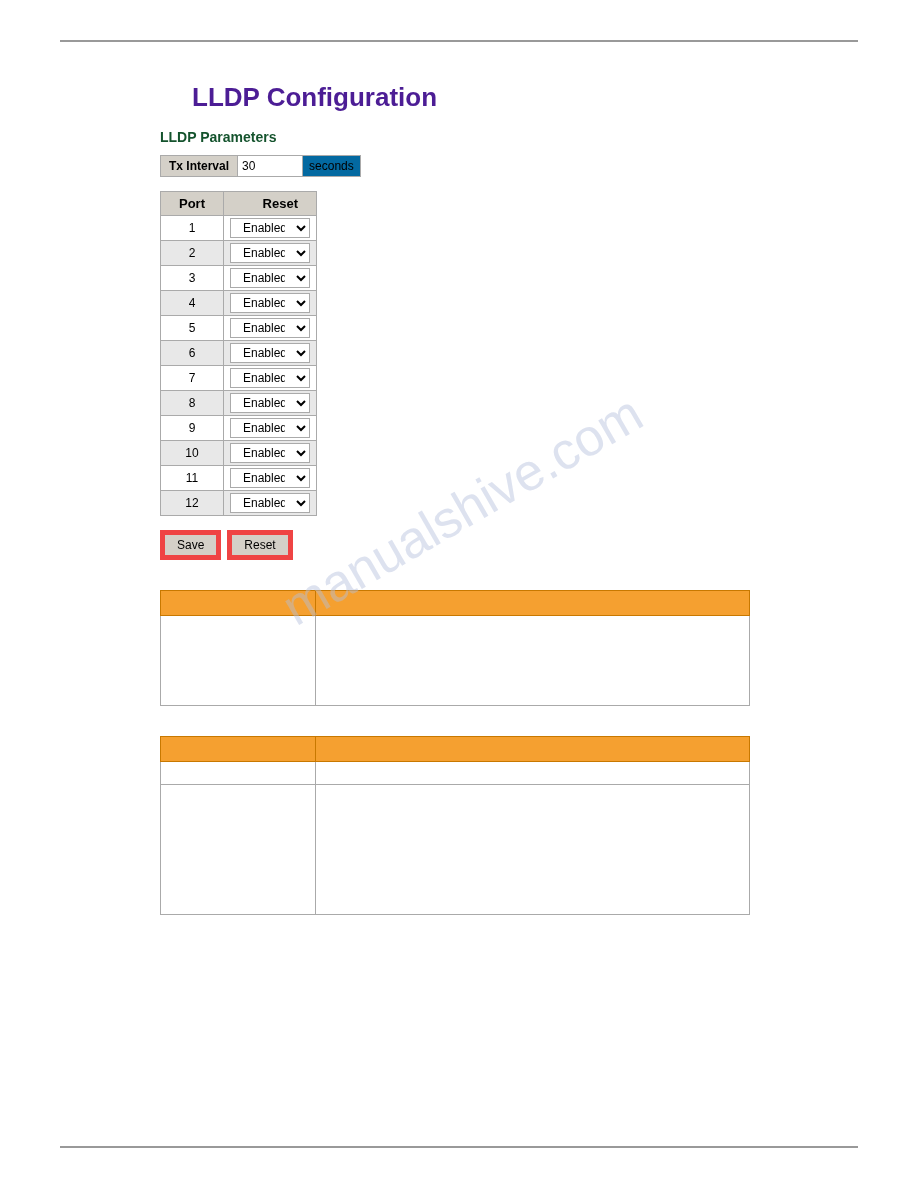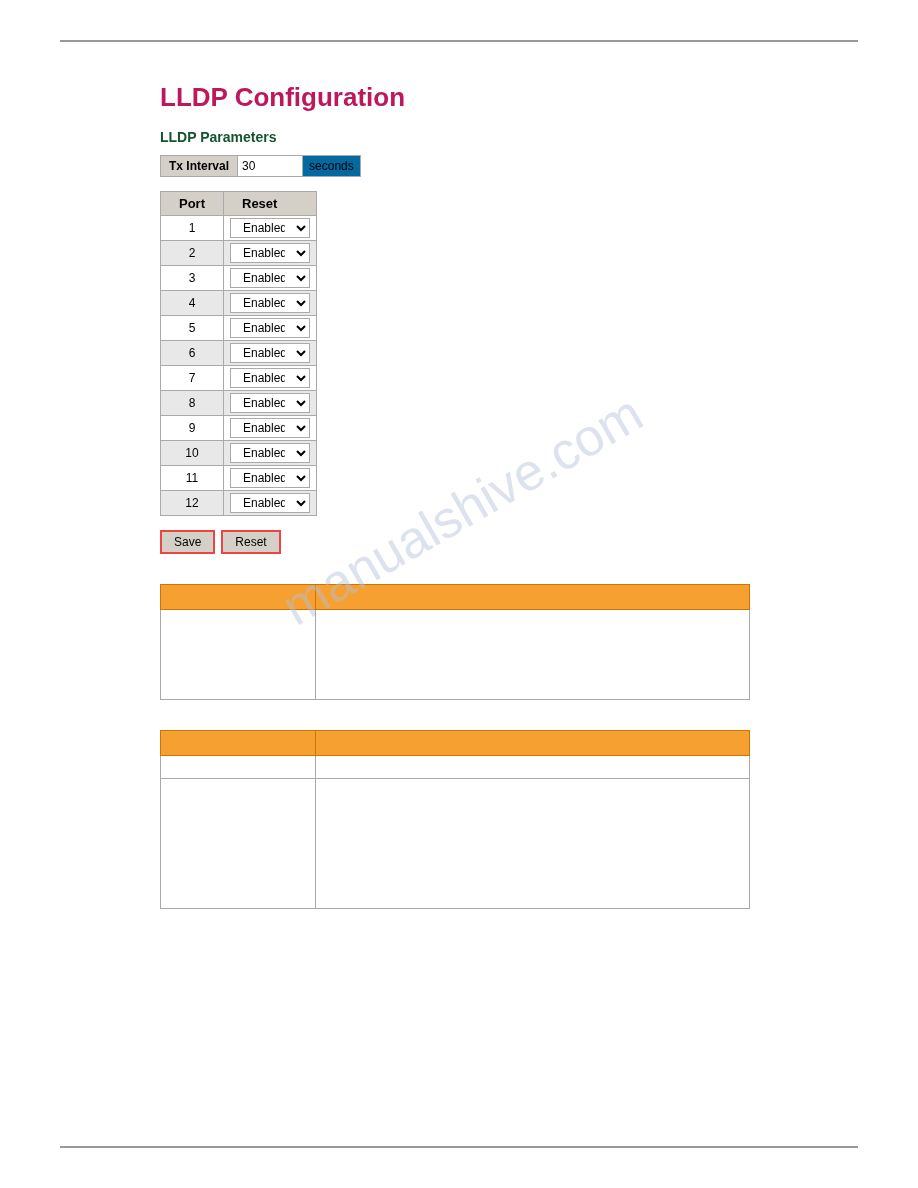--- a/index.html
+++ b/index.html
@@ -28,21 +28,22 @@
     }
 
     .content {
       margin: 40px 160px 0 160px;
     }
 
     .page-title {
       font-size: 26px;
       font-weight: bold;
       margin-bottom: 16px;
-      color: #be185d;
+      color: #4c1d95;
+      margin-left: 32px;
     }
 
     .section-title {
       color: #14532d;
       font-size: 14px;
       font-weight: bold;
       margin-bottom: 10px;
     }
 
     .tx-interval-row {
@@ -79,21 +80,21 @@
       border-collapse: collapse;
       margin-bottom: 14px;
     }
 
     .port-table th {
       background: #d4d0c8;
       border: 1px solid #aaa;
       padding: 4px 18px;
       font-size: 13px;
       font-weight: bold;
-      text-align: left;
+      text-align: right;
     }
 
     .port-table td {
       border: 1px solid #aaa;
       padding: 2px 6px;
       text-align: center;
       font-size: 12px;
     }
 
     .port-table tr:nth-child(odd) td {
@@ -114,21 +115,21 @@
 
     .button-row {
       display: flex;
       gap: 6px;
       margin-bottom: 30px;
     }
 
     .btn {
       padding: 3px 12px;
       font-size: 12px;
-      border: 2px solid #ef4444;
+      border: 5px solid #ef4444;
       background: #d4d0c8;
       cursor: pointer;
     }
 
     .watermark {
       position: absolute;
       top: 480px;
       left: 260px;
       font-size: 52px;
       color: rgba(180, 190, 220, 0.45);

